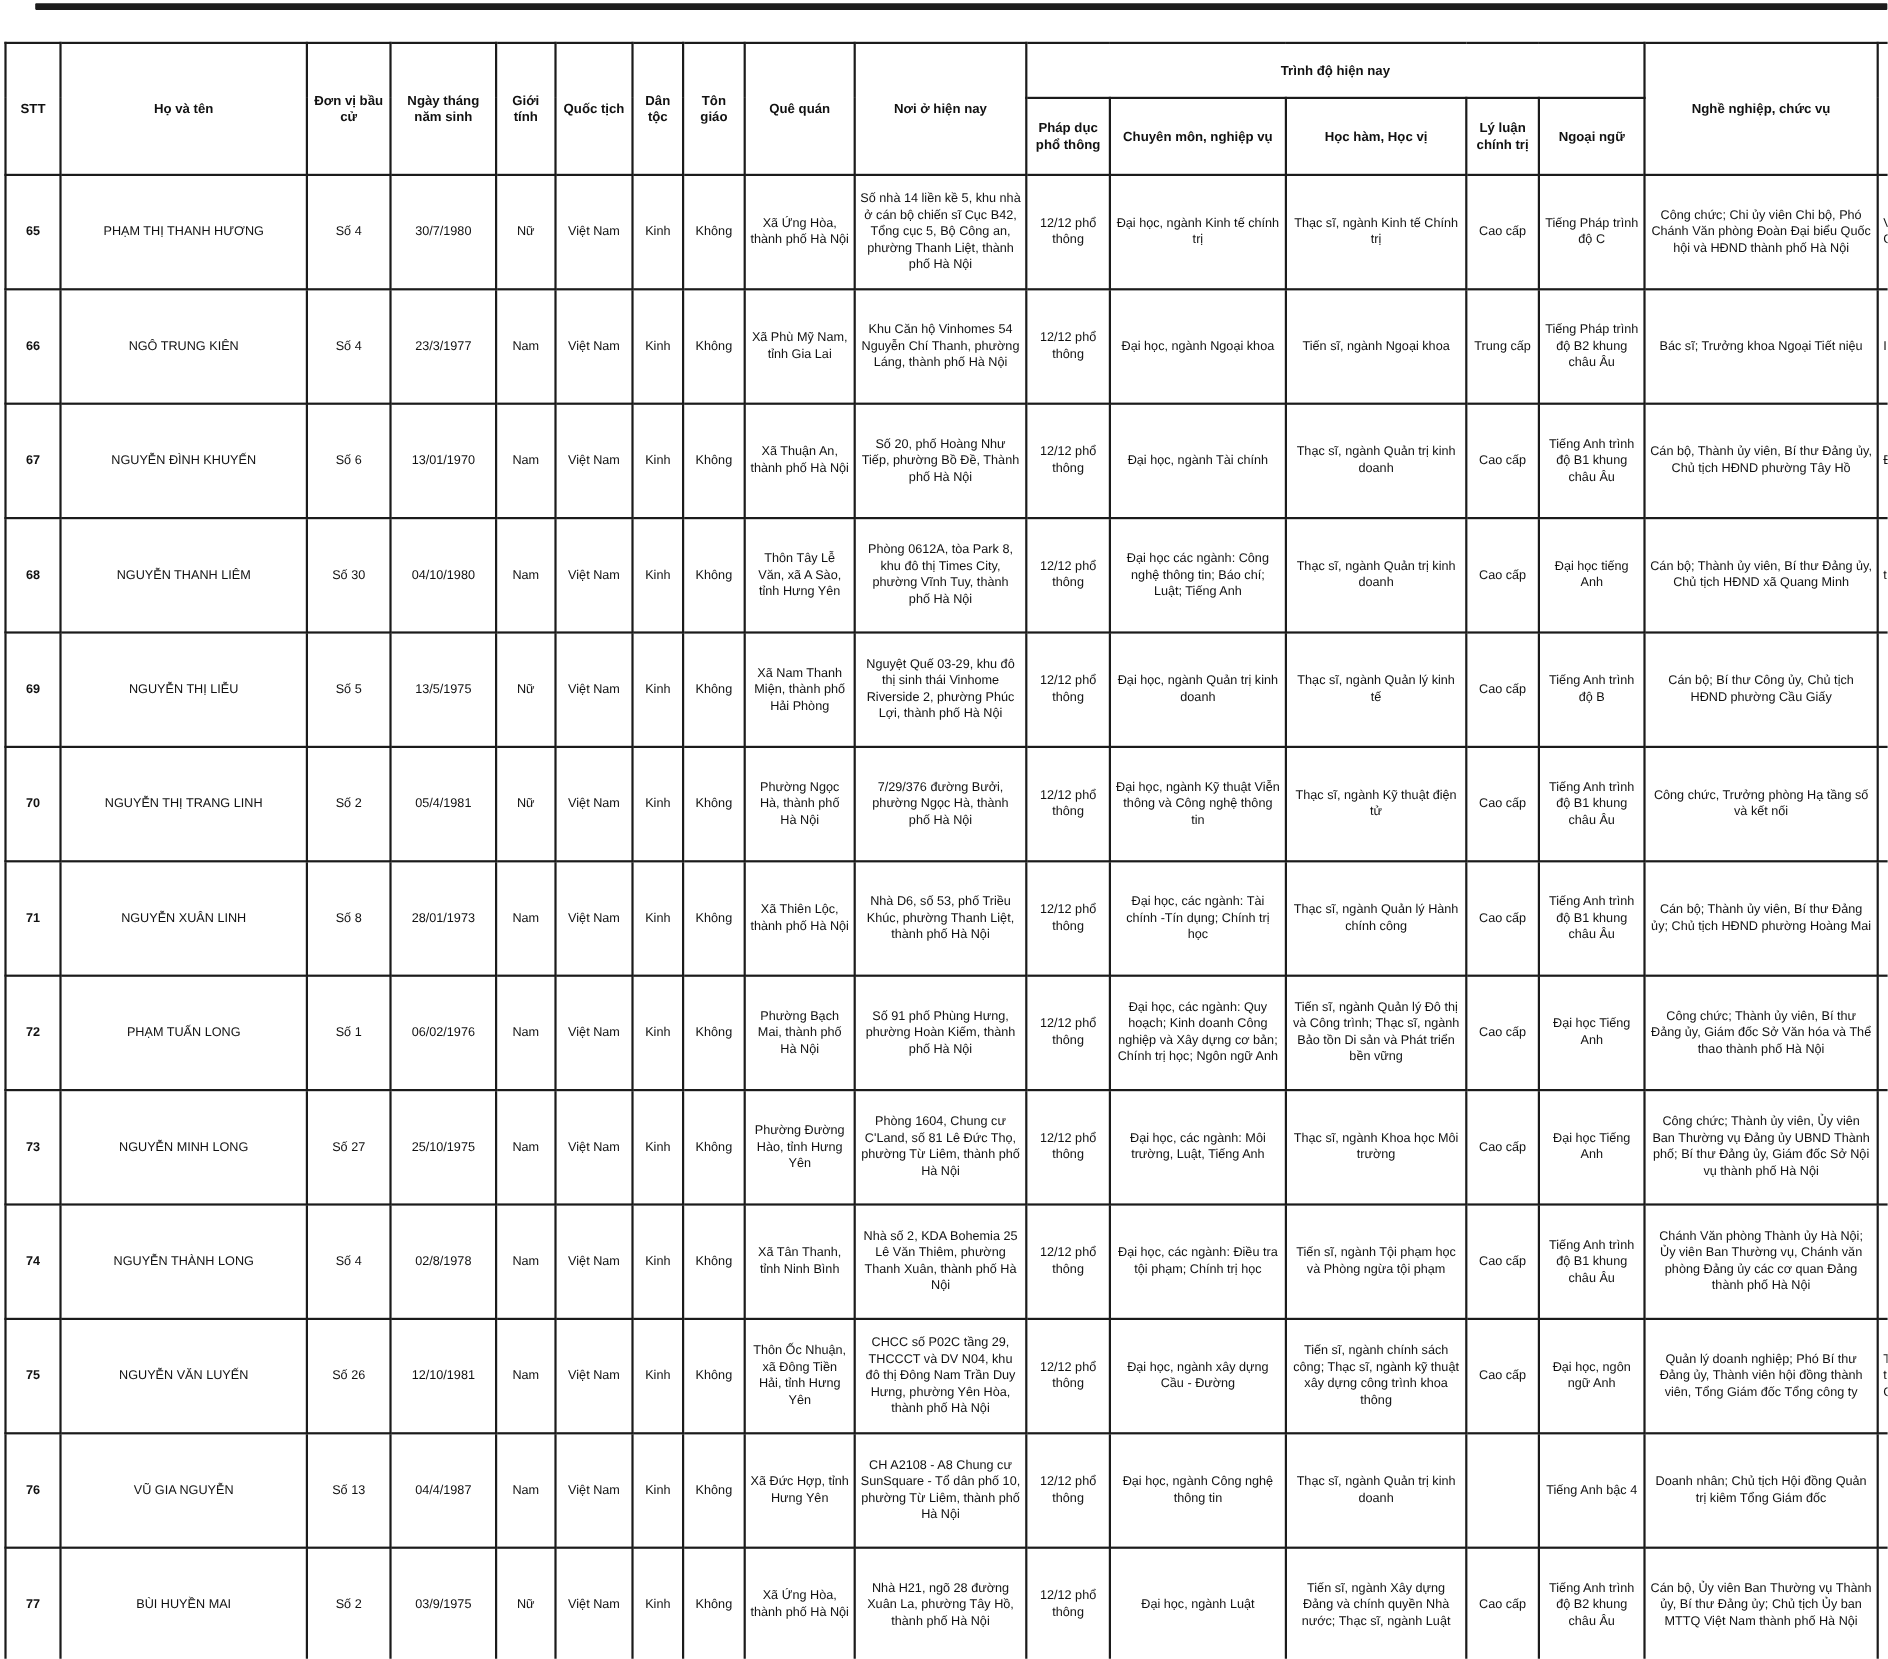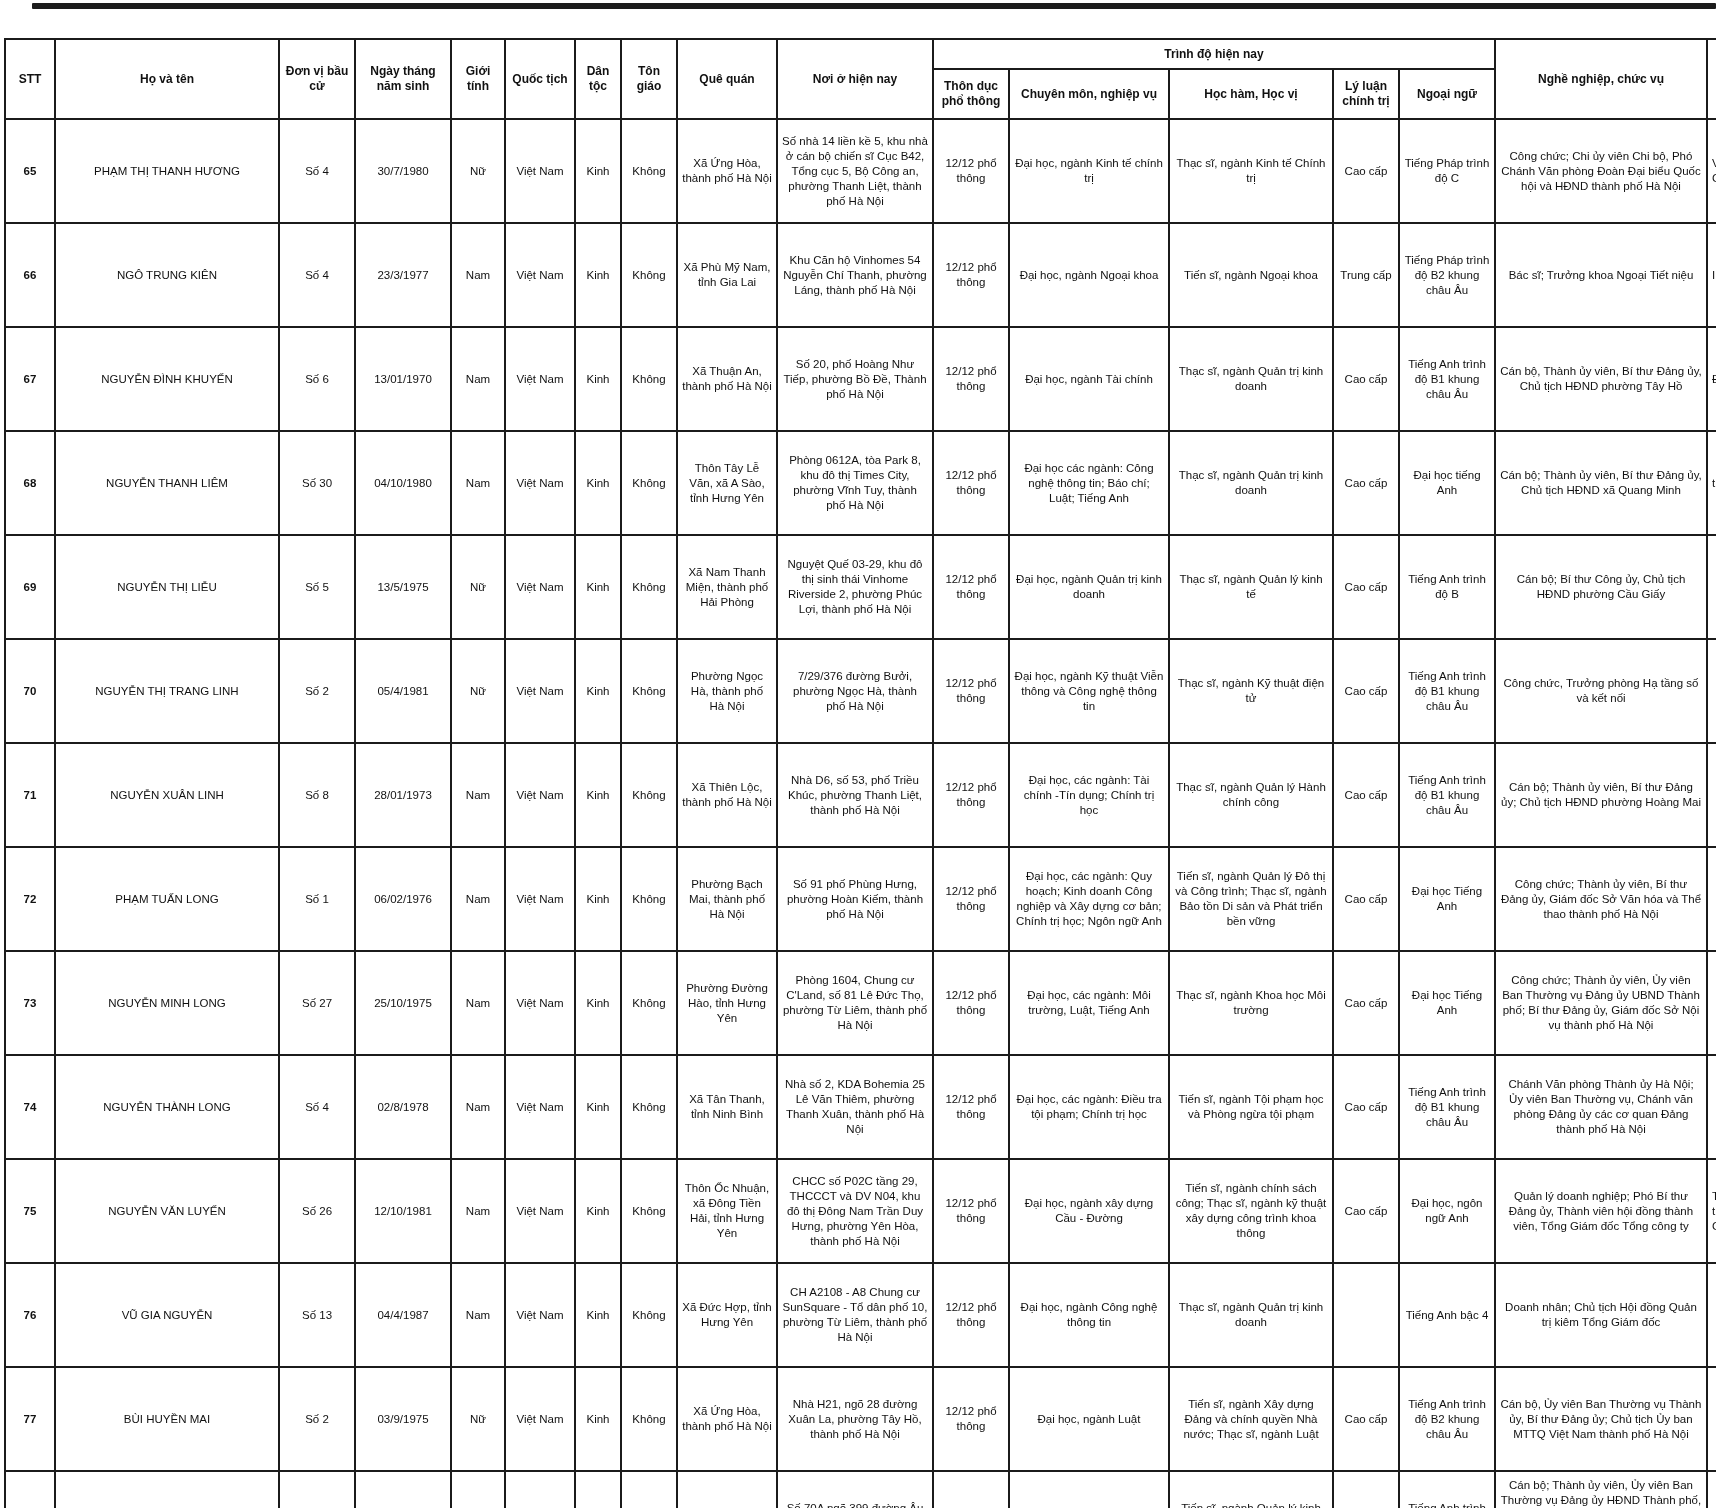--- a/index.html
+++ b/index.html
@@ -19,21 +19,21 @@
     background:#fff;
   }
   table.roster th, table.roster td{
     border:2px solid #1b1b1b;
     vertical-align:middle;text-align:center;
     padding:3px 4px;
     font-size:11.5px;line-height:15px;
     word-wrap:break-word;overflow-wrap:break-word;
   }
   table.roster th{
-    font-weight:bold;font-size:12px;line-height:15px;padding:2px 3px;
+    font-weight:bold;font-size:12px;line-height:15px;padding:12px 3px;
   }
   thead tr.h1 th{height:24px;}
   thead tr.h2 th{height:44px;}
   td.c-name{text-align:left;padding-left:6px;}
   td.c-stt{font-weight:bold;}
   td.c-frag, th.h-frag{
     padding:1px 0 1px 2px;overflow:hidden;white-space:pre-line;
     text-align:left;font-size:11.5px;border-right:none;
   }
   tbody td{height:96px;}
@@ -73,21 +73,21 @@
       <th rowspan="2">Quốc tịch</th>
       <th rowspan="2">Dân tộc</th>
       <th rowspan="2">Tôn giáo</th>
       <th rowspan="2">Quê quán</th>
       <th rowspan="2">Nơi ở hiện nay</th>
       <th colspan="5">Trình độ hiện nay</th>
       <th rowspan="2">Nghề nghiệp, chức vụ</th>
       <th rowspan="2" class="h-frag"></th>
     </tr>
     <tr class="h2">
-      <th>Thôn dục phổ thông</th>
+      <th>Pháp dục phổ thông</th>
       <th>Chuyên môn, nghiệp vụ</th>
       <th>Học hàm, Học vị</th>
       <th>Lý luận chính trị</th>
       <th>Ngoại ngữ</th>
     </tr>
   </thead>
   <tbody id="roster-body">
       <tr>
         <td class="c-stt">65</td>
         <td class="c-name">PHẠM THỊ THANH HƯƠNG</td>

